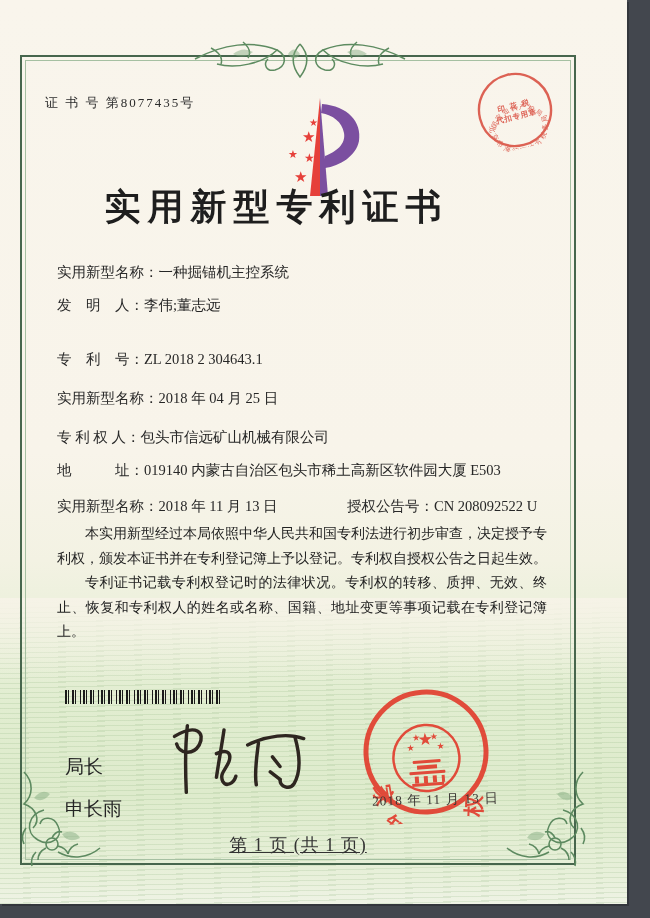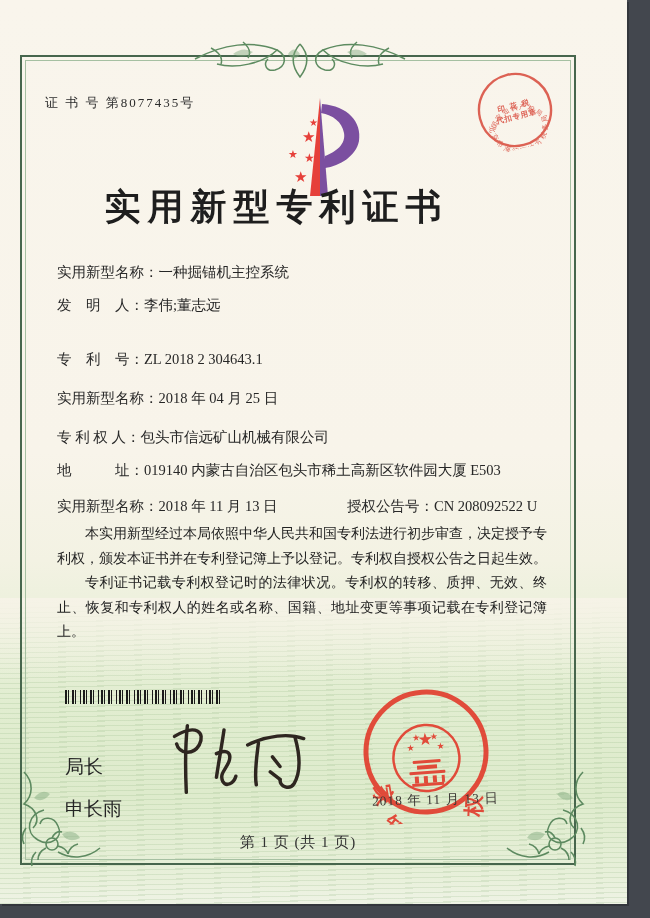--- a/index.html
+++ b/index.html
@@ -56,21 +56,21 @@
   .signer .n{display:block;margin-top:16px;}
   .signature{position:absolute;left:168px;top:720px;}
   .seal{position:absolute;left:356px;top:682px;transform:rotate(-4deg);}
   .seal-date{
     position:absolute;left:372px;top:791px;font-size:13.5px;color:#3c3835;
     letter-spacing:1px;z-index:6;transform:rotate(-1.5deg);white-space:nowrap;
   }
   .tax-stamp{position:absolute;left:476px;top:71px;transform:rotate(-14deg);}
   .footer{
     position:absolute;left:20px;top:833px;width:556px;text-align:center;
-    font-size:15px;color:#333;letter-spacing:1px;
+    font-size:18px;color:#333;letter-spacing:1px;text-decoration:underline;
   }
   .top-ornament{position:absolute;left:193px;top:34px;}
   .corner-orn{position:absolute;top:768px;}
   .corner-orn.bl{left:14px;}
   .corner-orn.br{left:505px;transform:scaleX(-1);}
   .logo{position:absolute;left:276px;top:96px;}
   svg text{font-family:"Liberation Serif","DejaVu Serif",serif;}
 </style>
 </head>
 <body>

